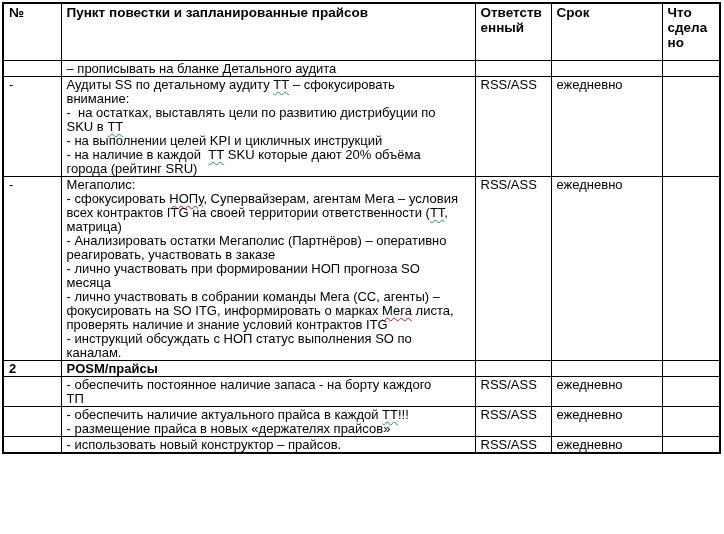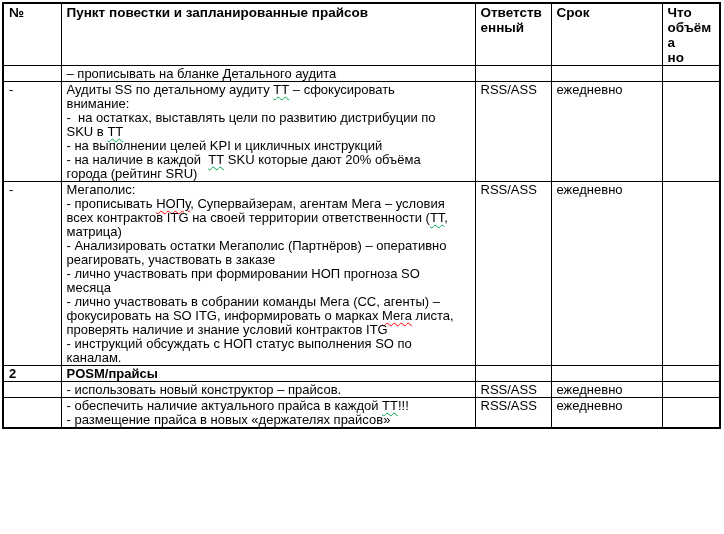--- a/index.html
+++ b/index.html
@@ -72,21 +72,21 @@
         <col class="c-done">
     </colgroup>
     <thead>
       <tr>
         <th>№</th>
         <th>Пункт повестки и запланированные прайсов</th>
         <th>Ответств
 енный</th>
         <th>Срок</th>
         <th>Что
-объёма
+сдела
 но</th>
       </tr>
     </thead>
     <tbody id="agenda-body">
         <tr>
           <td></td>
           <td><span>– прописывать на бланке Детального аудита</span></td>
           <td></td>
           <td></td>
           <td></td>
@@ -100,21 +100,21 @@
 - на выполнении целей KPI и цикличных инструкций
 - на наличие в каждой  </span><span class="sp-green">ТТ</span><span> SKU которые дают 20% объёма
 города (рейтинг SRU)</span></td>
           <td>RSS/ASS</td>
           <td>ежедневно</td>
           <td></td>
         </tr>
         <tr>
           <td>-</td>
           <td><span>Мегаполис:
-- прописывать </span><span class="sp-red">НОПу</span><span>, Супервайзерам, агентам Мега – условия
+- сфокусировать </span><span class="sp-red">НОПу</span><span>, Супервайзерам, агентам Мега – условия
 всех контрактов ITG на своей территории ответственности (</span><span class="sp-green">ТТ</span><span>,
 матрица)
 - Анализировать остатки Мегаполис (Партнёров) – оперативно
 реагировать, участвовать в заказе
 - лично участвовать при формировании НОП прогноза SO
 месяца
 - лично участвовать в собрании команды Мега (СС, агенты) –
 фокусировать на SO ITG, информировать о марках </span><span class="sp-red">Мега</span><span> листа,
 проверять наличие и знание условий контрактов ITG
 - инструкций обсуждать с НОП статус выполнения SO по
@@ -125,28 +125,36 @@
         </tr>
         <tr class="bold-row">
           <td>2</td>
           <td><span>POSM/прайсы</span></td>
           <td></td>
           <td></td>
           <td></td>
         </tr>
         <tr>
           <td></td>
-          <td><span>- использовать новый конструктор – прайсов.</span></td>
+          <td><span>- обеспечить постоянное наличие запаса - на борту каждого
+ТП</span></td>
           <td>RSS/ASS</td>
           <td>ежедневно</td>
           <td></td>
         </tr>
         <tr>
           <td></td>
           <td><span>- обеспечить наличие актуального прайса в каждой </span><span class="sp-green">ТТ</span><span>!!!
 - размещение прайса в новых «держателях прайсов»</span></td>
           <td>RSS/ASS</td>
           <td>ежедневно</td>
           <td></td>
         </tr>
+        <tr>
+          <td></td>
+          <td><span>- использовать новый конструктор – прайсов.</span></td>
+          <td>RSS/ASS</td>
+          <td>ежедневно</td>
+          <td></td>
+        </tr>
       </tbody>
   </table>
 </div>
 
 </body></html>

